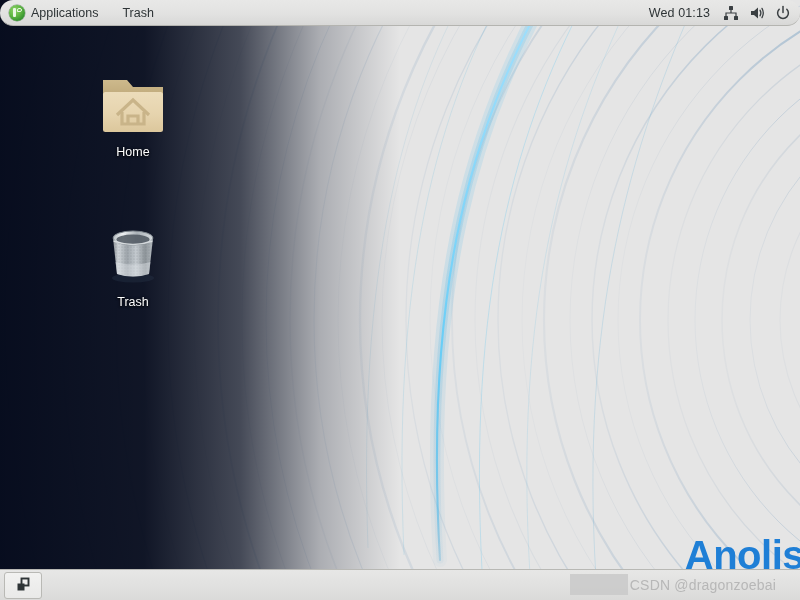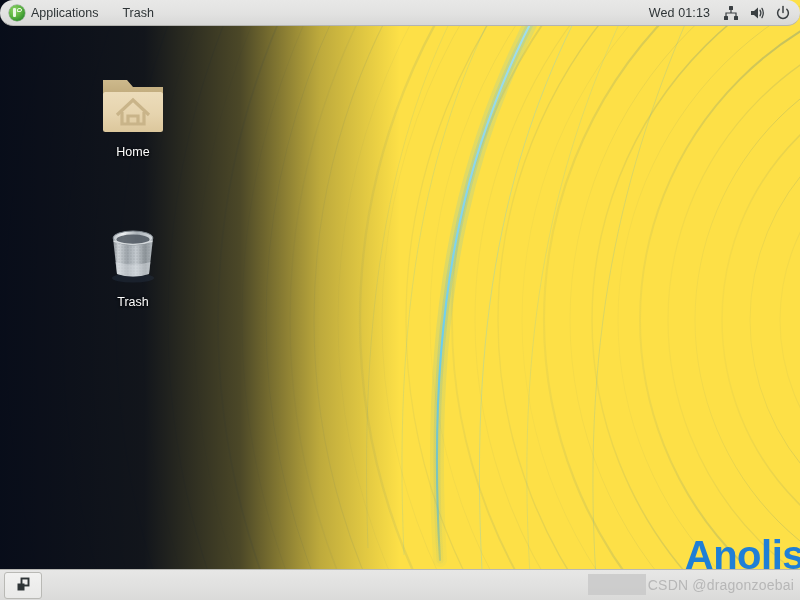--- a/index.html
+++ b/index.html
@@ -28,21 +28,21 @@
         rgba(30,130,200,0.55) 0%,
         rgba(16,80,150,0.42) 22%,
         rgba(8,45,95,0.30) 45%,
         rgba(3,20,55,0.10) 68%,
         rgba(0,8,32,0) 85%),
       radial-gradient(ellipse 900px 780px at 112% 50%,
         rgba(12,70,135,0.40) 0%,
         rgba(6,38,85,0.28) 40%,
         rgba(0,10,36,0) 78%),
       linear-gradient(105deg, #000821 0%, #000a26 38%, #021434 62%, #042murky 63%, #05203f 80%, #072a52 100%);
-    background-color: #fde047;
+    background-color: #e5e5e5;
   }
 
   
   .rings {
     position: absolute;
     inset: -200px -200px -200px -100px;
     pointer-events: none;
   }
   .rings svg { width: 100%; height: 100%; display: block; }
 
@@ -216,21 +216,21 @@
     width: 58px;
     height: 21px;
     background: #c9c9c9;
     opacity: 0.85;
     margin-right: 2px;
   }
   #wm-text {
     font-size: 14px;
     color: #b7b7b7;
     letter-spacing: 0.2px;
-    padding-right: 6px;
+    padding-right: 24px;
     white-space: nowrap;
     font-family: "Liberation Sans", sans-serif;
   }
 
   
   #brand-text {
     position: absolute;
     right: -4px;
     bottom: 22px;
     font-size: 40px;

